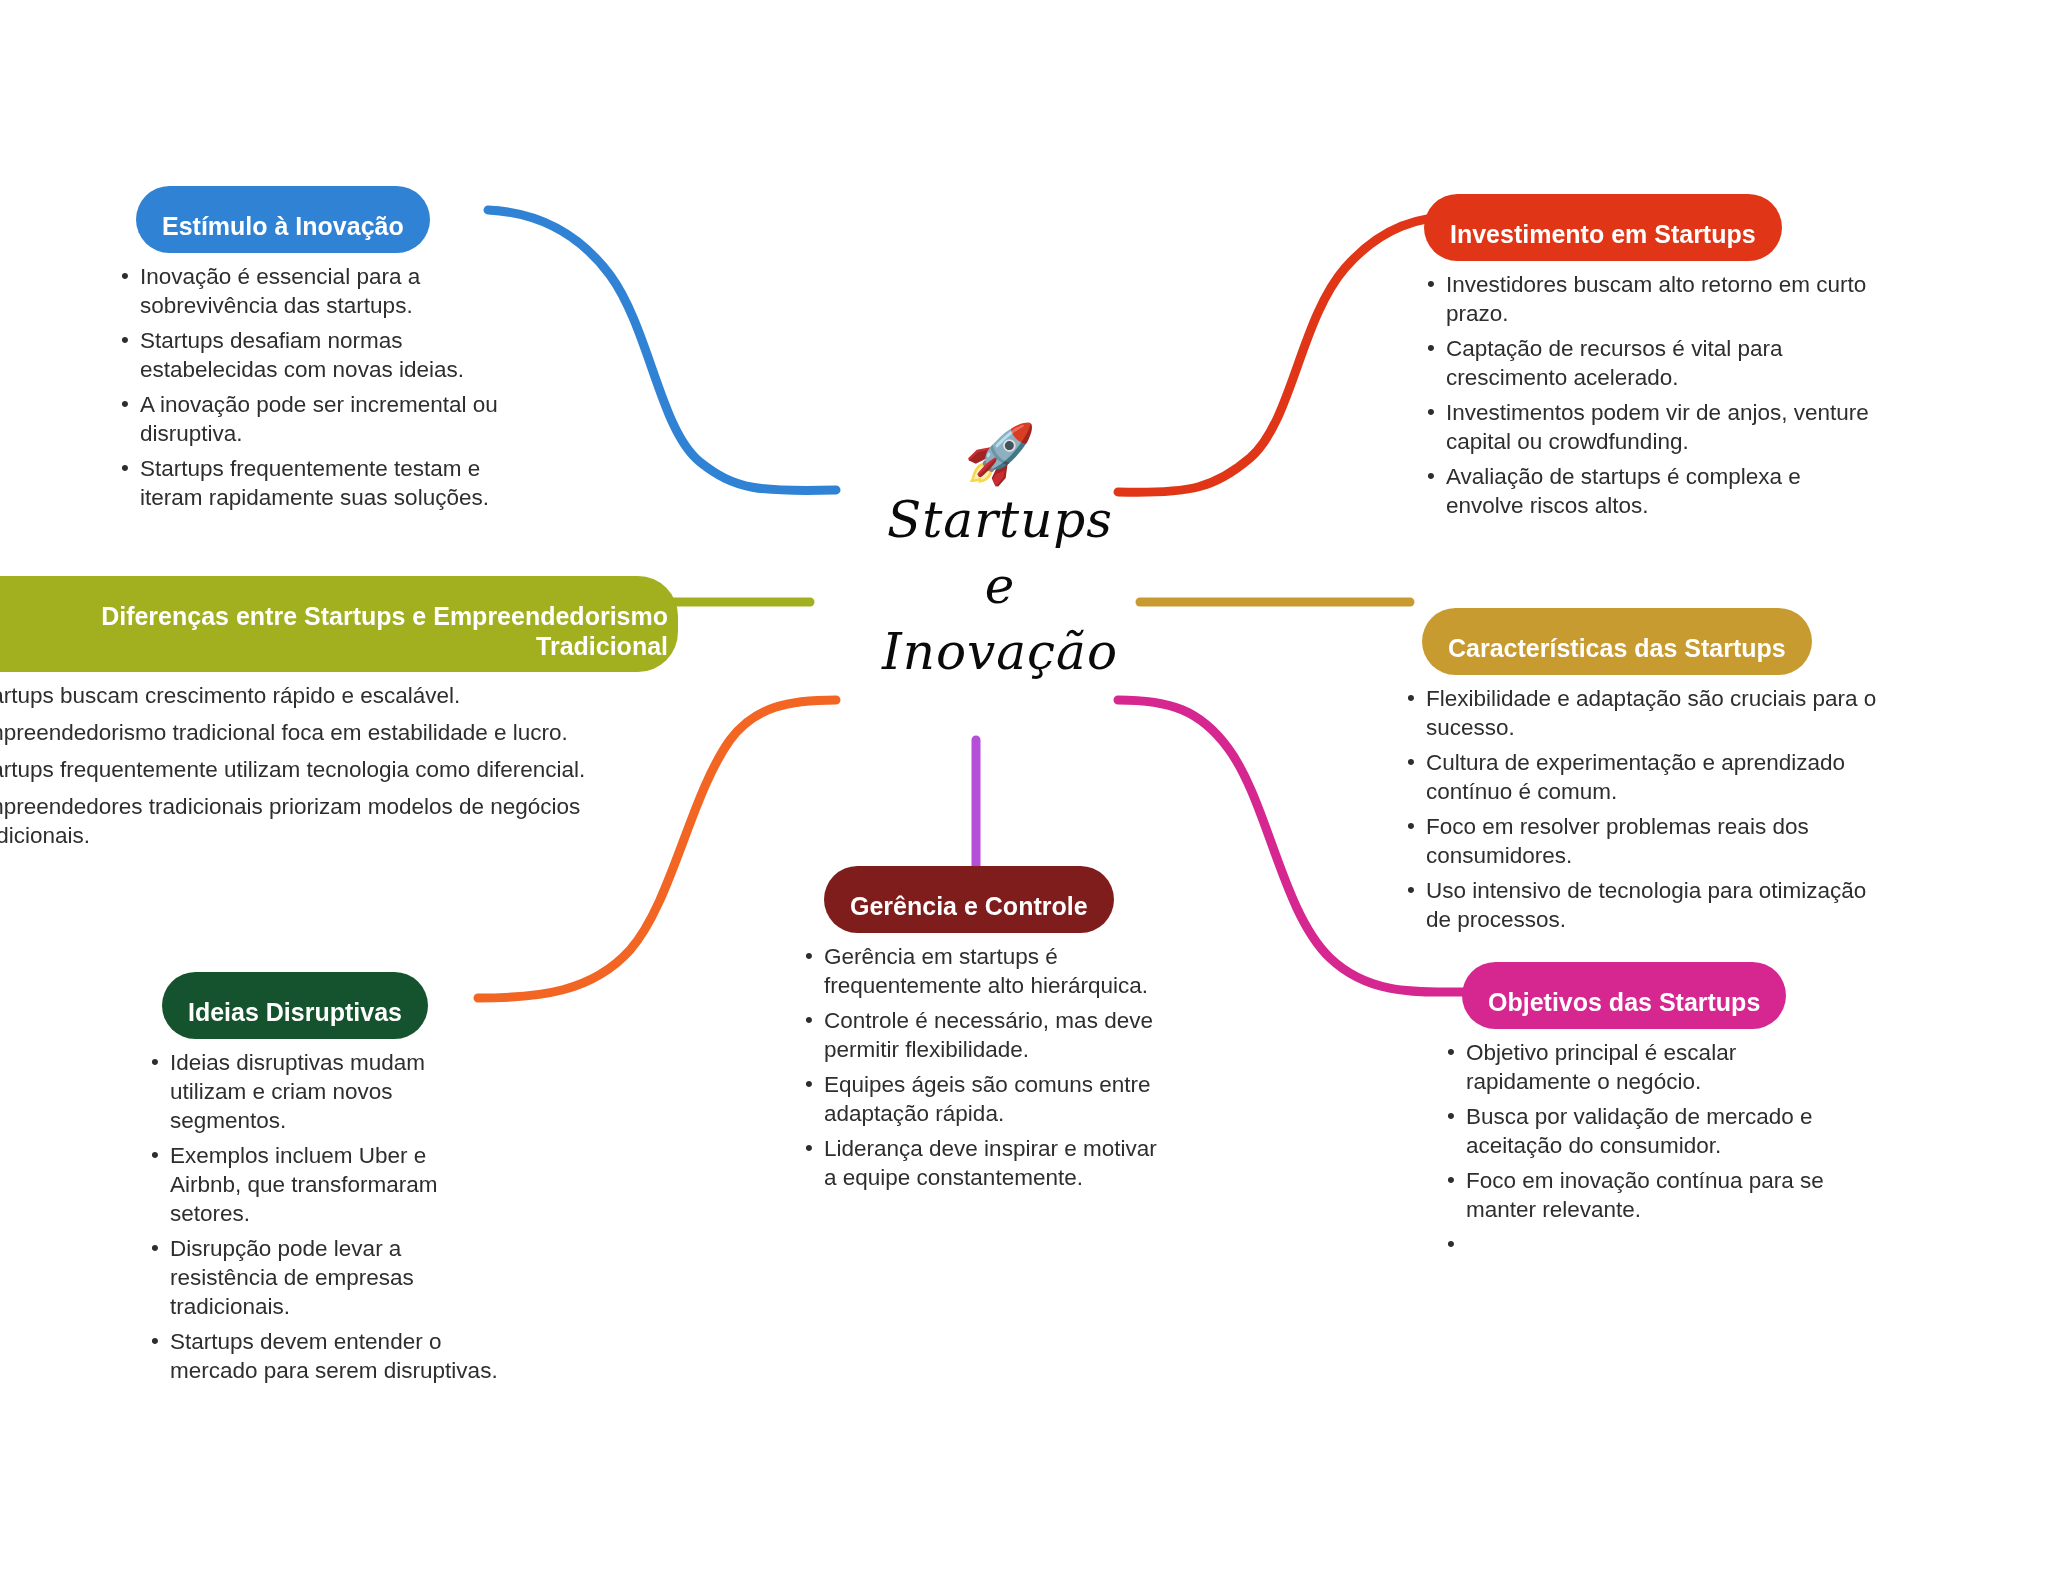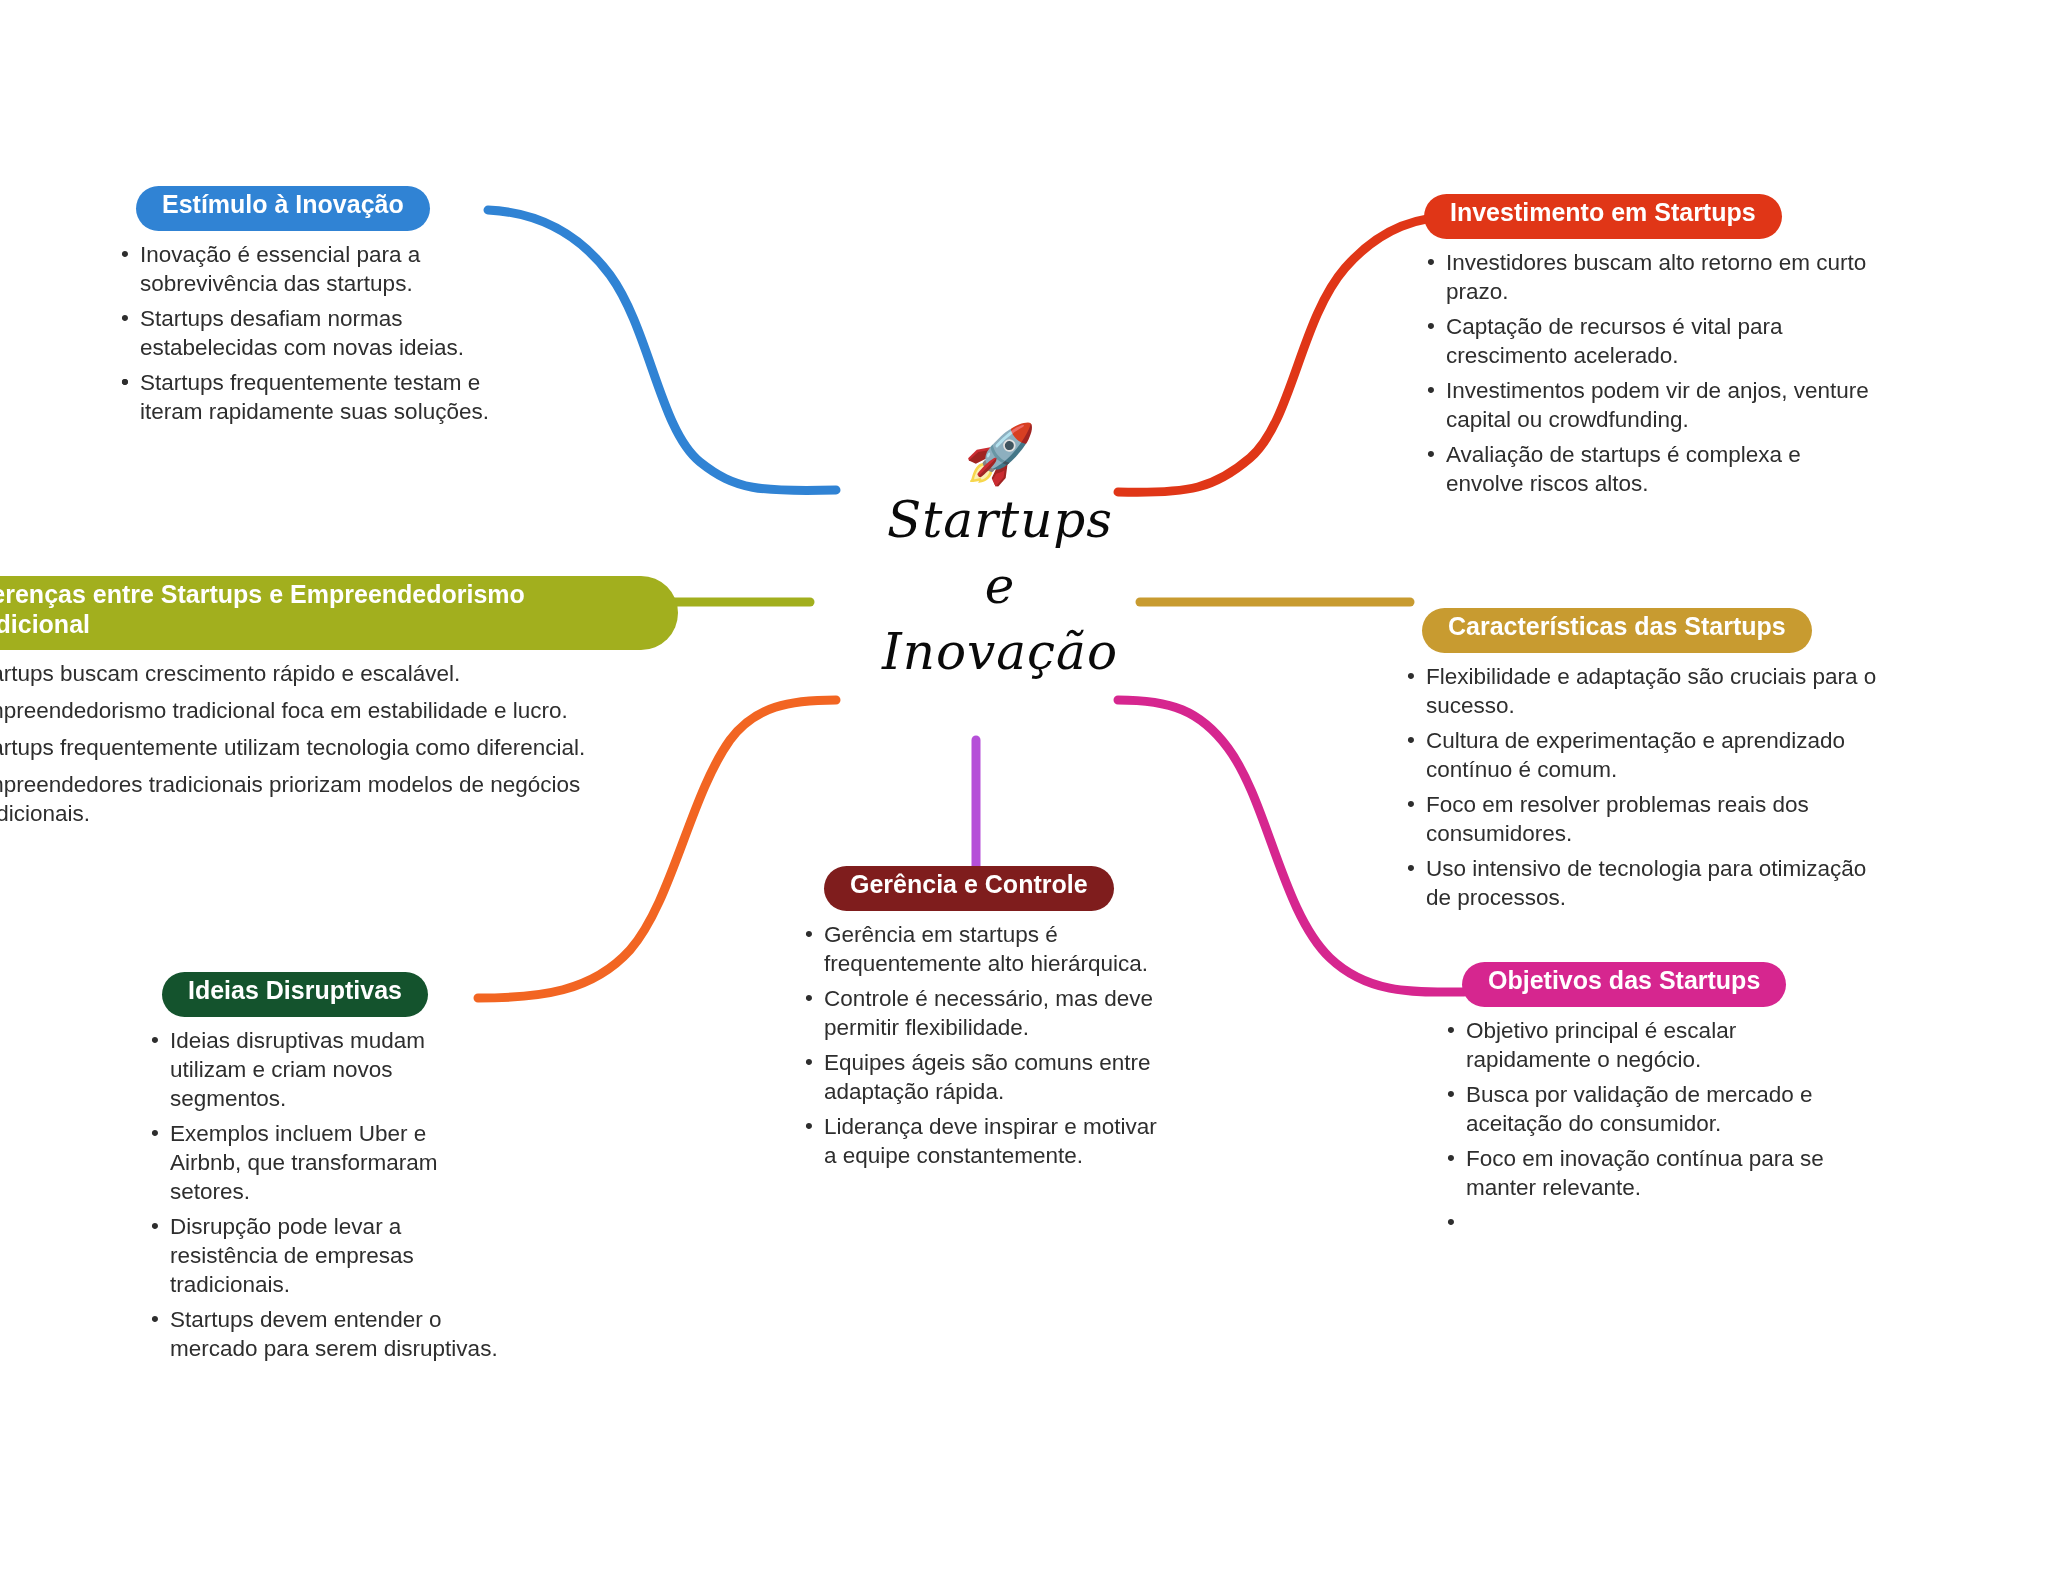--- a/index.html
+++ b/index.html
@@ -54,22 +54,22 @@
     position: absolute;
     z-index: 4;
   }
   .branch-head {
     display: inline-block;
     border-radius: 40px;
     color: #ffffff;
     font-weight: bold;
     font-size: 25px;
     line-height: 1.18;
-    padding: 4px 26px 11px 26px;
-    text-align: left;
+    padding: 26px 26px 11px 26px;
+    text-align: right;
     white-space: pre-line;
   }
   .branch-list {
     list-style: none;
     margin-top: 9px;
   }
   .branch-list li {
     position: relative;
     padding-left: 22px;
     font-size: 22.5px;
@@ -134,21 +134,21 @@
     <div class="center-title">Startups
 e
 Inovação</div>
   </div>
 
   <div class="branch" id="b-estimulo">
     <div class="branch-head" style="background:#3083D4">Estímulo à Inovação</div>
     <ul class="branch-list">
       <li><span class="bullet">•</span><span>Inovação é essencial para a sobrevivência das startups.</span></li>
       <li><span class="bullet">•</span><span>Startups desafiam normas estabelecidas com novas ideias.</span></li>
-      <li><span class="bullet">•</span></li>
+      <li><span class="bullet">•</span><span>A inovação pode ser incremental ou disruptiva.</span></li>
       <li><span class="bullet">•</span><span>Startups frequentemente testam e iteram rapidamente suas soluções.</span></li>
     </ul>
   </div>
 
   <div class="branch" id="b-investimento">
     <div class="branch-head" style="background:#E03617">Investimento em Startups</div>
     <ul class="branch-list">
       <li><span class="bullet">•</span><span>Investidores buscam alto retorno em curto prazo.</span></li>
       <li><span class="bullet">•</span><span>Captação de recursos é vital para crescimento acelerado.</span></li>
       <li><span class="bullet">•</span><span>Investimentos podem vir de anjos, venture capital ou crowdfunding.</span></li>

